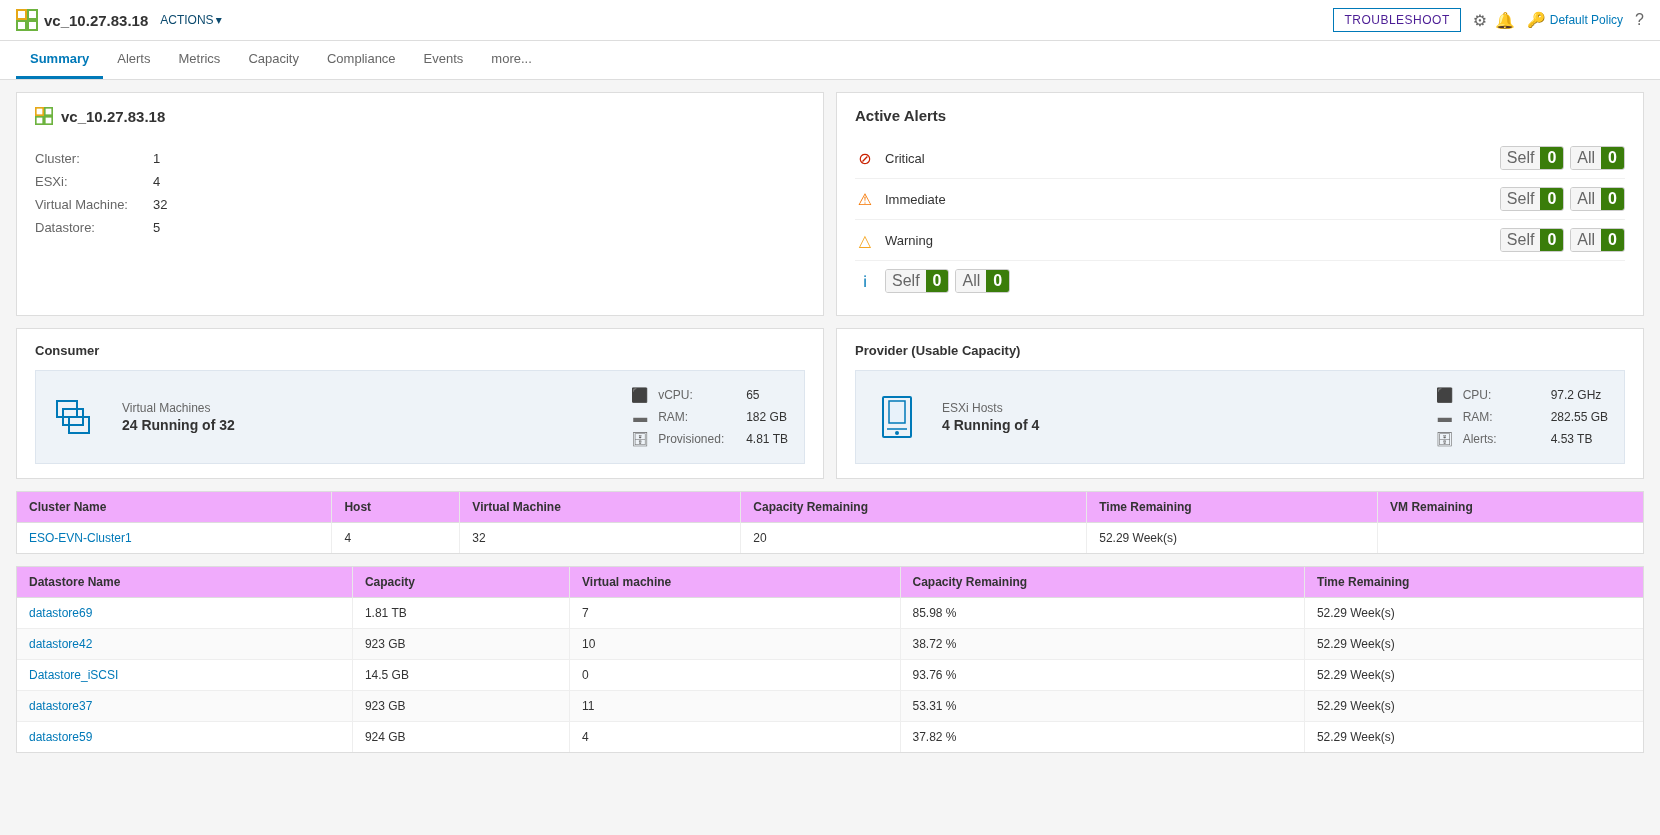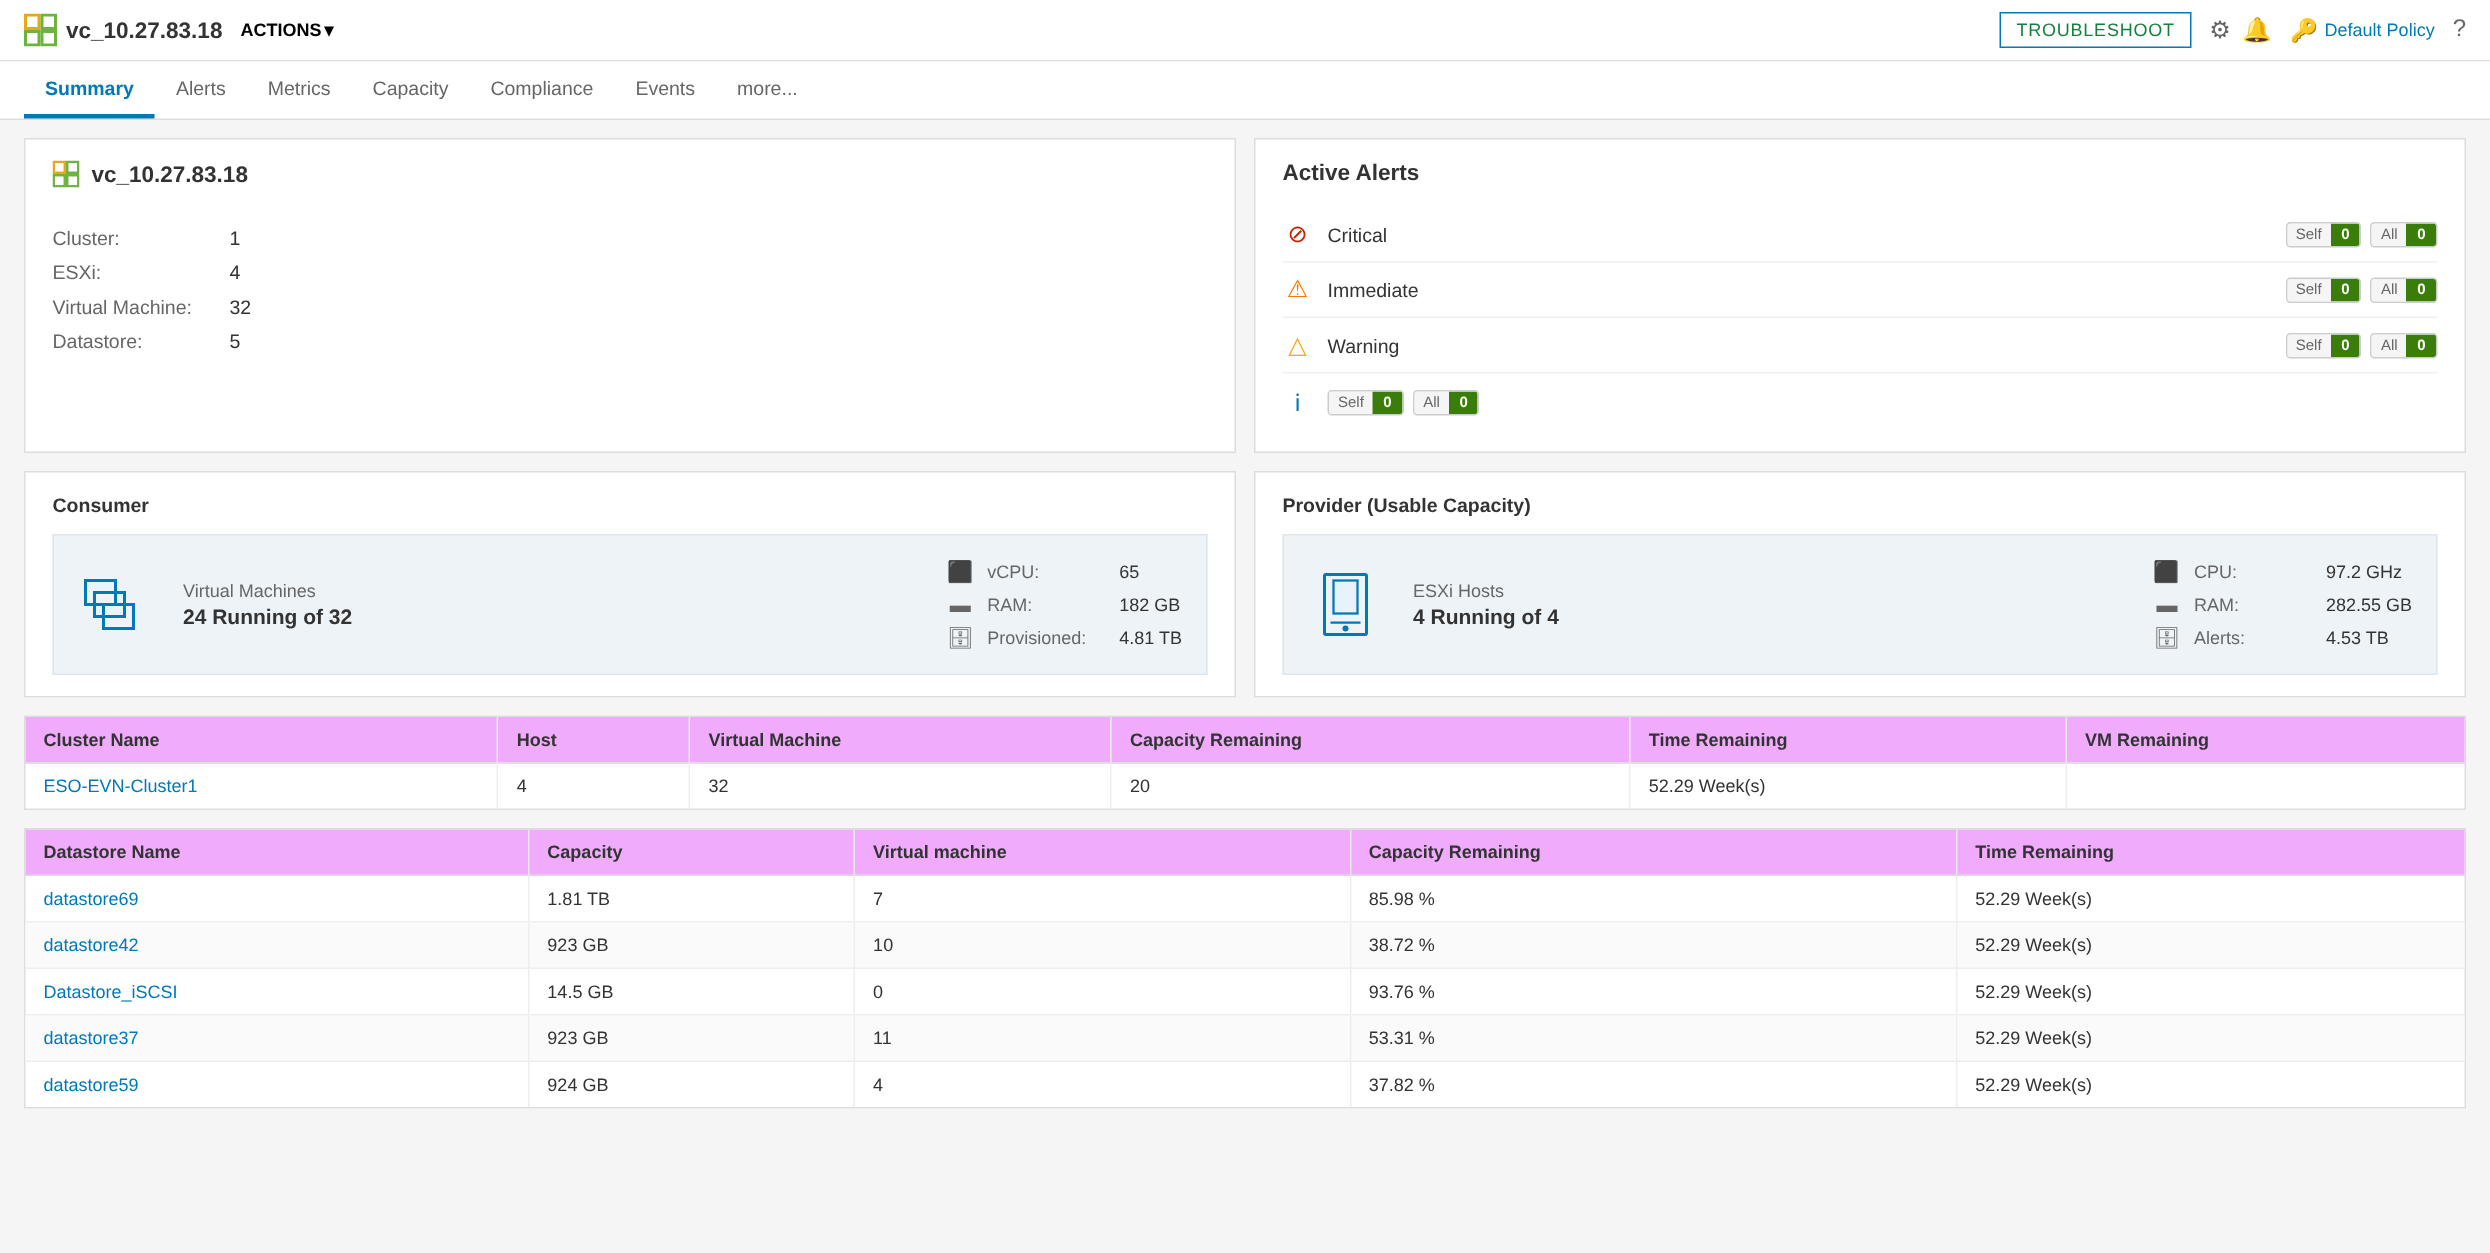--- a/index.html
+++ b/index.html
@@ -2,23 +2,23 @@
 <html><head>
   <meta charset="utf-8">
   <style>
     * { box-sizing: border-box; margin: 0; padding: 0; }
     body { font-family: Arial, sans-serif; font-size: 13px; color: #333; background: #f5f5f5; }
 
     
     .header { display: flex; align-items: center; justify-content: space-between; padding: 8px 16px; background: #fff; border-bottom: 1px solid #ddd; }
     .header-left { display: flex; align-items: center; gap: 12px; }
     .header-title { display: flex; align-items: center; gap: 6px; font-size: 15px; font-weight: bold; color: #333; }
-    .actions-btn { color: #000000; font-size: 12px; border: none; background: none; cursor: pointer; display: flex; align-items: center; gap: 2px; font-weight: bold; }
+    .actions-btn { color: #0c4a6e; font-size: 12px; border: none; background: none; cursor: pointer; display: flex; align-items: center; gap: 2px; }
     .header-right { display: flex; align-items: center; gap: 12px; }
-    .troubleshoot-btn { border: 1px solid #0079b8; color: #15803d; padding: 4px 10px; font-size: 12px; background: #fff; cursor: pointer; letter-spacing: 0.5px; }
+    .troubleshoot-btn { border: 1px solid #0079b8; color: #4c1d95; padding: 4px 10px; font-size: 12px; background: #fff; cursor: pointer; letter-spacing: 0.5px; }
     .header-icons { display: flex; align-items: center; gap: 8px; }
     .policy-link { color: #0079b8; font-size: 12px; cursor: pointer; display: flex; align-items: center; gap: 4px; }
     .help-icon { color: #666; font-size: 16px; cursor: pointer; }
 
     
     .tabs { display: flex; align-items: center; background: #fff; border-bottom: 1px solid #ddd; padding: 0 16px; }
     .tab { padding: 10px 14px; font-size: 13px; color: #666; cursor: pointer; border-bottom: 3px solid transparent; }
     .tab.active { color: #0079b8; border-bottom: 3px solid #0079b8; font-weight: bold; }
 
     
@@ -36,21 +36,21 @@
     .info-value { color: #333; font-weight: normal; }
 
     
     .alerts-card { background: #fff; border: 1px solid #ddd; flex: 1; padding: 14px 18px; }
     .alerts-title { font-size: 15px; font-weight: bold; color: #333; margin-bottom: 14px; }
     .alert-row { display: flex; align-items: center; padding: 8px 0; border-bottom: 1px solid #f0f0f0; }
     .alert-row:last-child { border-bottom: none; }
     .alert-icon { width: 20px; margin-right: 10px; text-align: center; }
     .alert-name { flex: 1; color: #333; }
     .alert-badges { display: flex; align-items: center; gap: 6px; }
-    .badge-group { display: flex; align-items: center; border: 1px solid #ccc; border-radius: 3px; overflow: hidden; font-size: 10px; }
+    .badge-group { display: flex; align-items: center; border: 1px solid #ccc; border-radius: 3px; overflow: hidden; font-size: 16px; }
     .badge-label { padding: 2px 6px; background: #f5f5f5; color: #666; }
     .badge-value { padding: 2px 7px; background: #3a7d0a; color: #fff; font-weight: bold; }
 
     
     .mid-row { display: flex; gap: 12px; margin-bottom: 12px; }
     .consumer-card, .provider-card { background: #fff; border: 1px solid #ddd; flex: 1; padding: 14px 18px; }
     .section-title { font-size: 13px; font-weight: bold; color: #333; margin-bottom: 12px; }
     .resource-panel { background: #eef3f8; border: 1px solid #dde5ee; padding: 16px; display: flex; align-items: center; gap: 20px; }
     .resource-icon { width: 50px; height: 50px; display: flex; align-items: center; justify-content: center; }
     .resource-info { }

